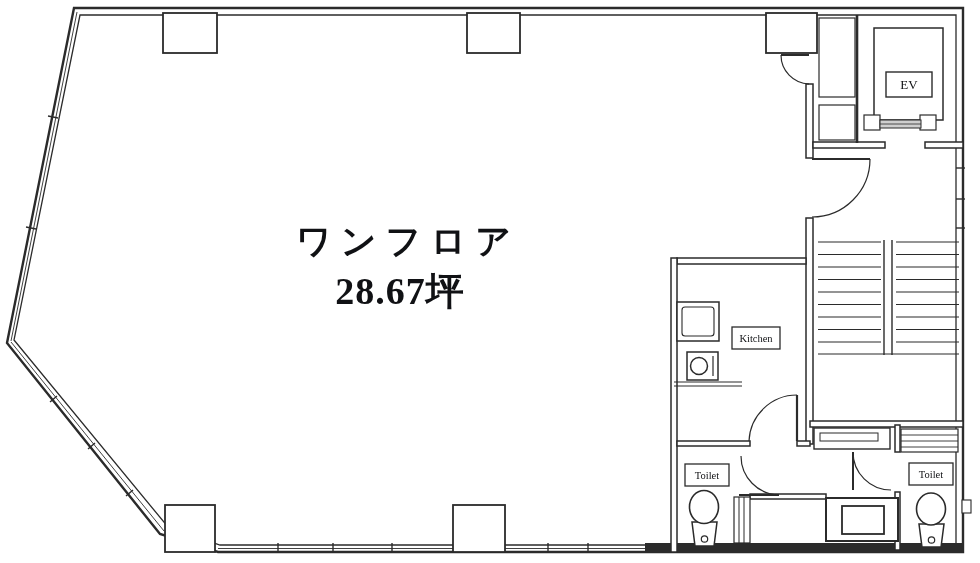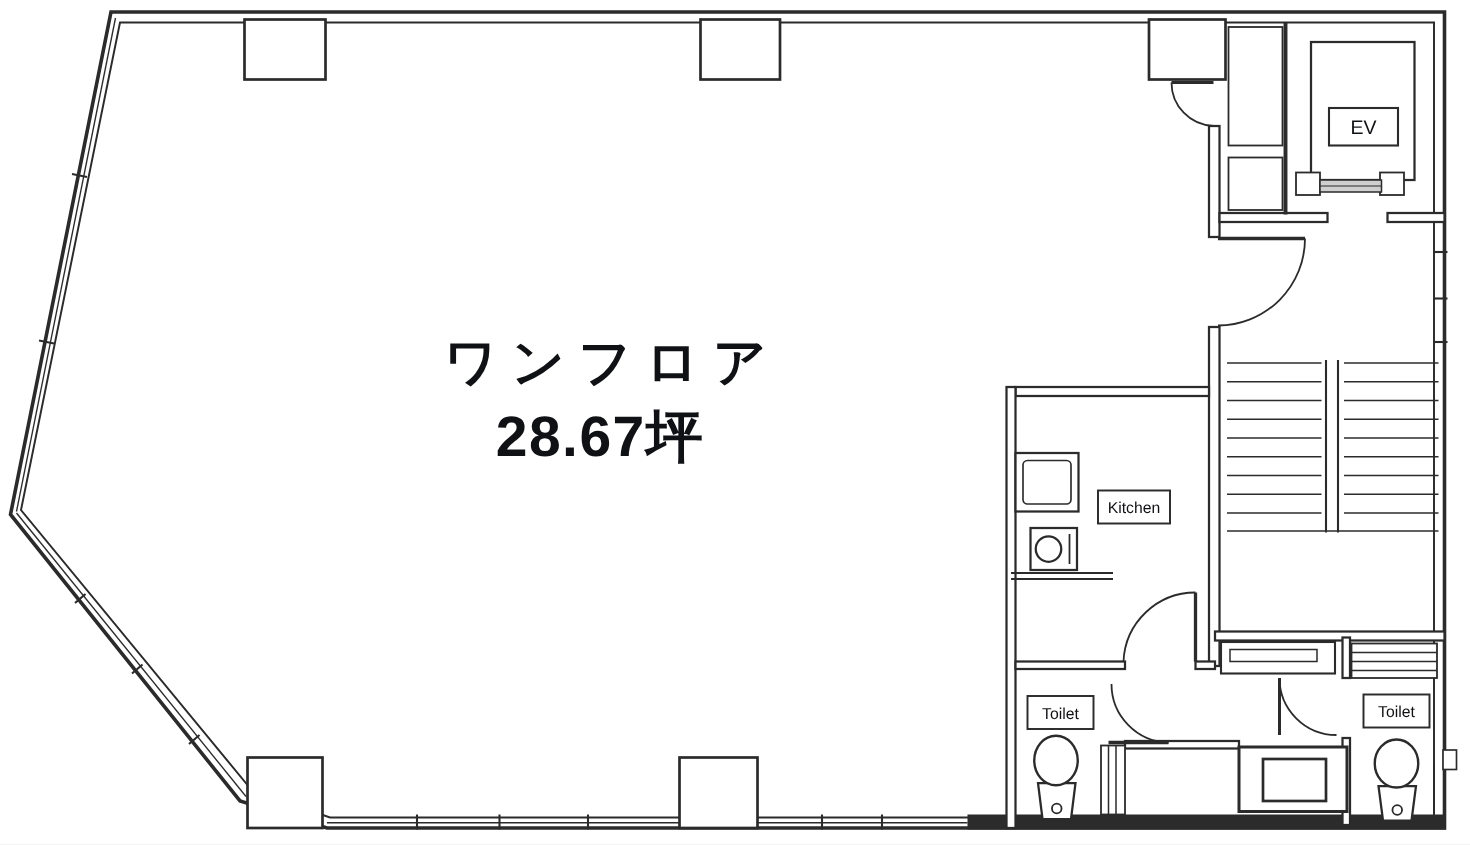--- a/index.html
+++ b/index.html
@@ -1,18 +1,18 @@
 <!DOCTYPE html>
 <html><head>
 <meta charset="utf-8">
 <style>
   html,body{margin:0;padding:0;background:#e9e9e9;}
   .stage{
     width:980px;height:563px;background:#ffffff;position:relative;
-    font-family:Liberation Sans, sans-serif;overflow:hidden;
+    font-family:Liberation Serif, serif;overflow:hidden;
   }
   svg{display:block}
   .wline{stroke:#2b2b2b;fill:none}
   .wfill{fill:#ffffff;stroke:#2b2b2b}
   .label-box{fill:#ffffff;stroke:#2b2b2b}
   text{fill:#101114}
 </style>
 </head>
 <body>
 

